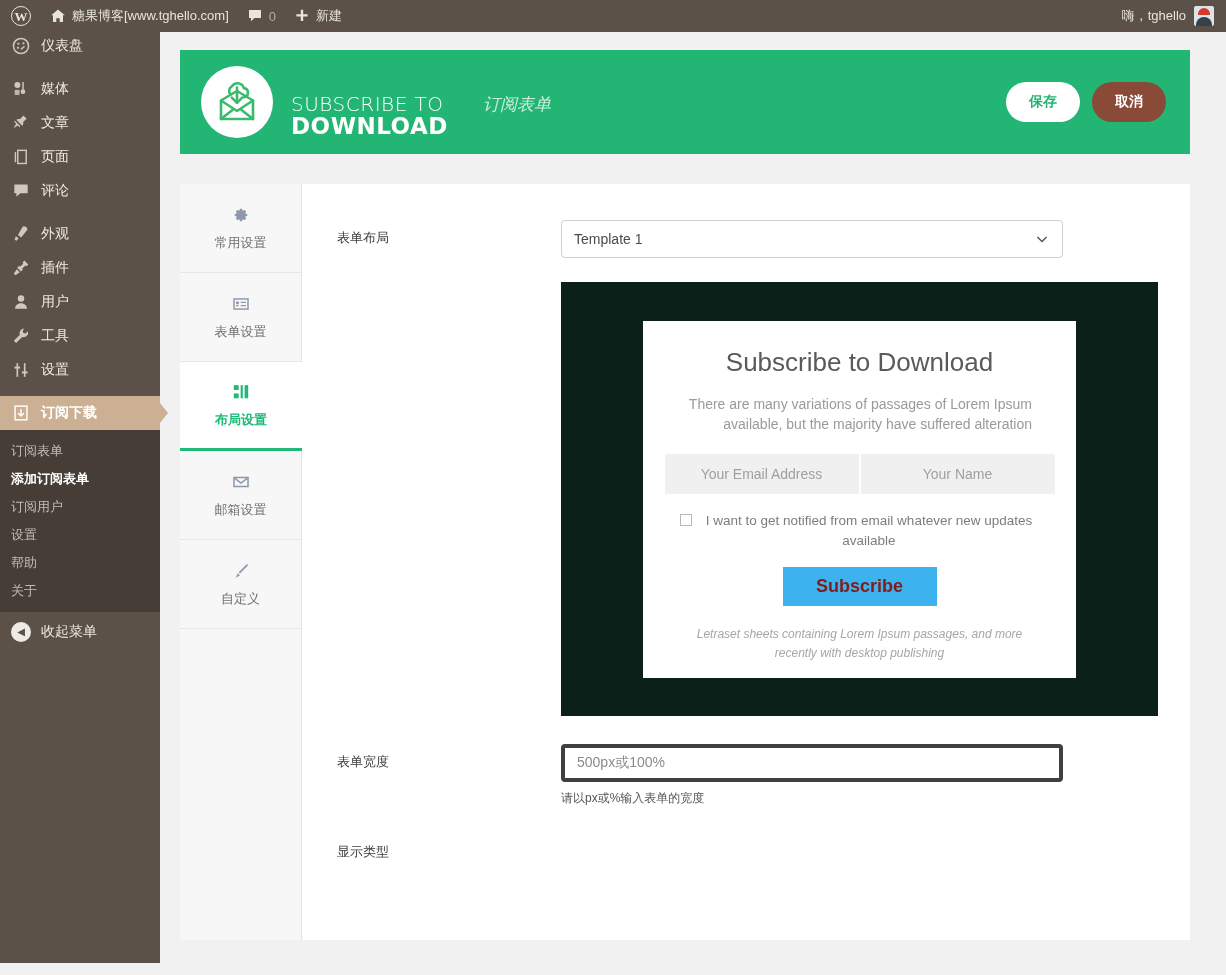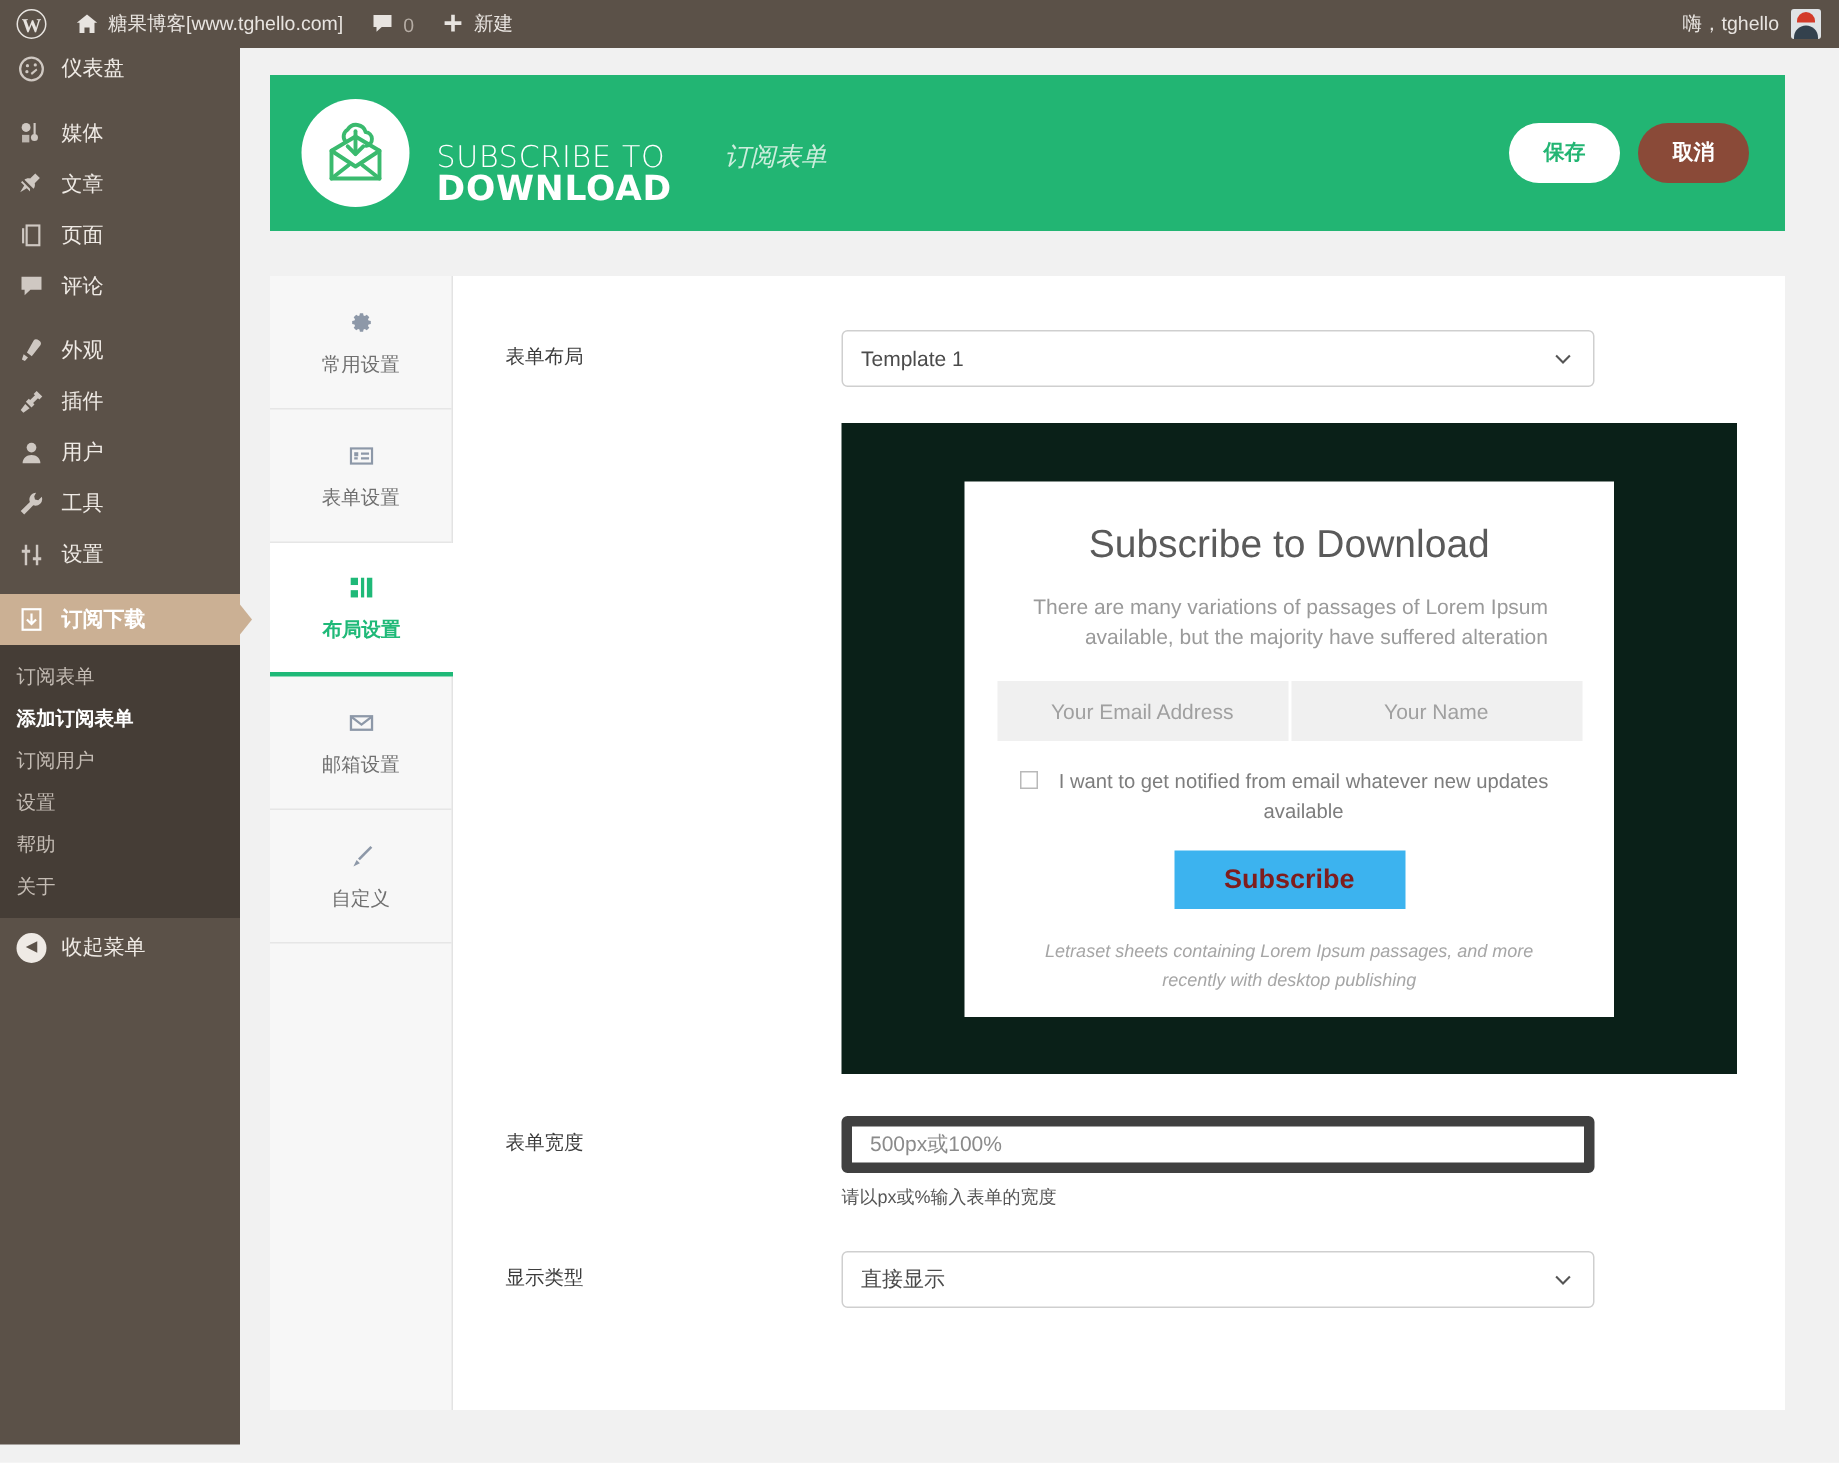--- a/index.html
+++ b/index.html
@@ -180,21 +180,21 @@
 
   #formarea { flex: 1; padding: 36px 0 0 0; position: relative; }
   .field-row { display: flex; align-items: flex-start; padding: 0 0 0 35px; }
   .field-label {
     width: 224px; flex: 0 0 224px;
     font-size: 13px; color: #3c3c3c; padding-top: 9px;
   }
   .field-ctrl { width: 502px; }
   .inp {
     width: 502px; height: 38px;
-    border: 7px solid #404040; border-radius: 4px;
+    border: 4px solid #404040; border-radius: 4px;
     background: #fff; color: #8b8b8b;
     font-size: 14px; padding: 0 12px;
     display: flex; align-items: center;
     font-family: "Liberation Sans", sans-serif;
   }
   .sel {
     width: 502px; height: 38px;
     border: 1px solid #cfcfcf; border-radius: 4px;
     background: #fff; color: #4b4b4b;
     font-size: 14px; padding: 0 12px;
@@ -550,27 +550,17 @@
       <div class="field-row" style="margin-top:28px">
         <div class="field-label">表单宽度</div>
         <div class="field-ctrl">
           <div class="inp">500px或100%</div>
           <div class="helper">请以px或%输入表单的宽度</div>
         </div>
       </div>
 
       <div class="field-row" style="margin-top:27px">
         <div class="field-label">显示类型</div>
-        <div class="field-ctrl">
-          <div class="sel">
-            <span>直接显示</span>
-            <span class="caret">
-              <svg width="14" height="14" viewBox="0 0 14 14" fill="none" stroke="currentColor" stroke-width="1.4">
-                <path d="M2.4 5 7 9.6 11.6 5"></path>
-              </svg>
-            </span>
-          </div>
-        </div>
       </div>
 
     </div>
   </div>
 </div>
 
 </body></html>

